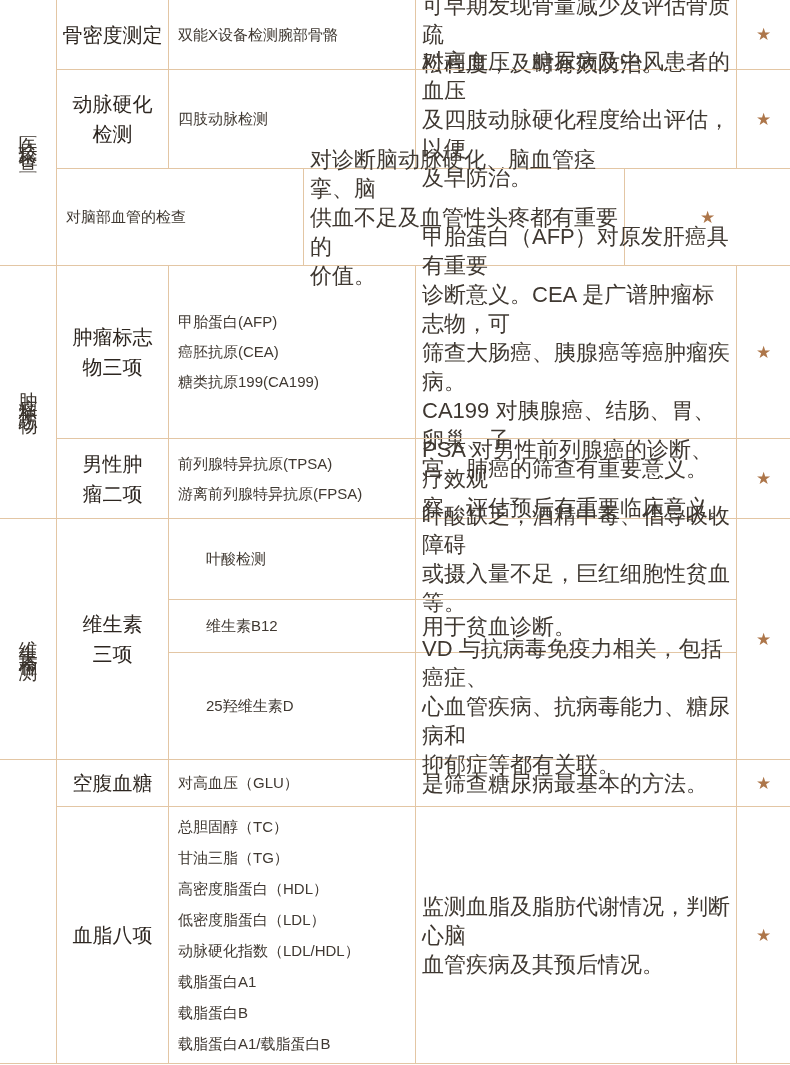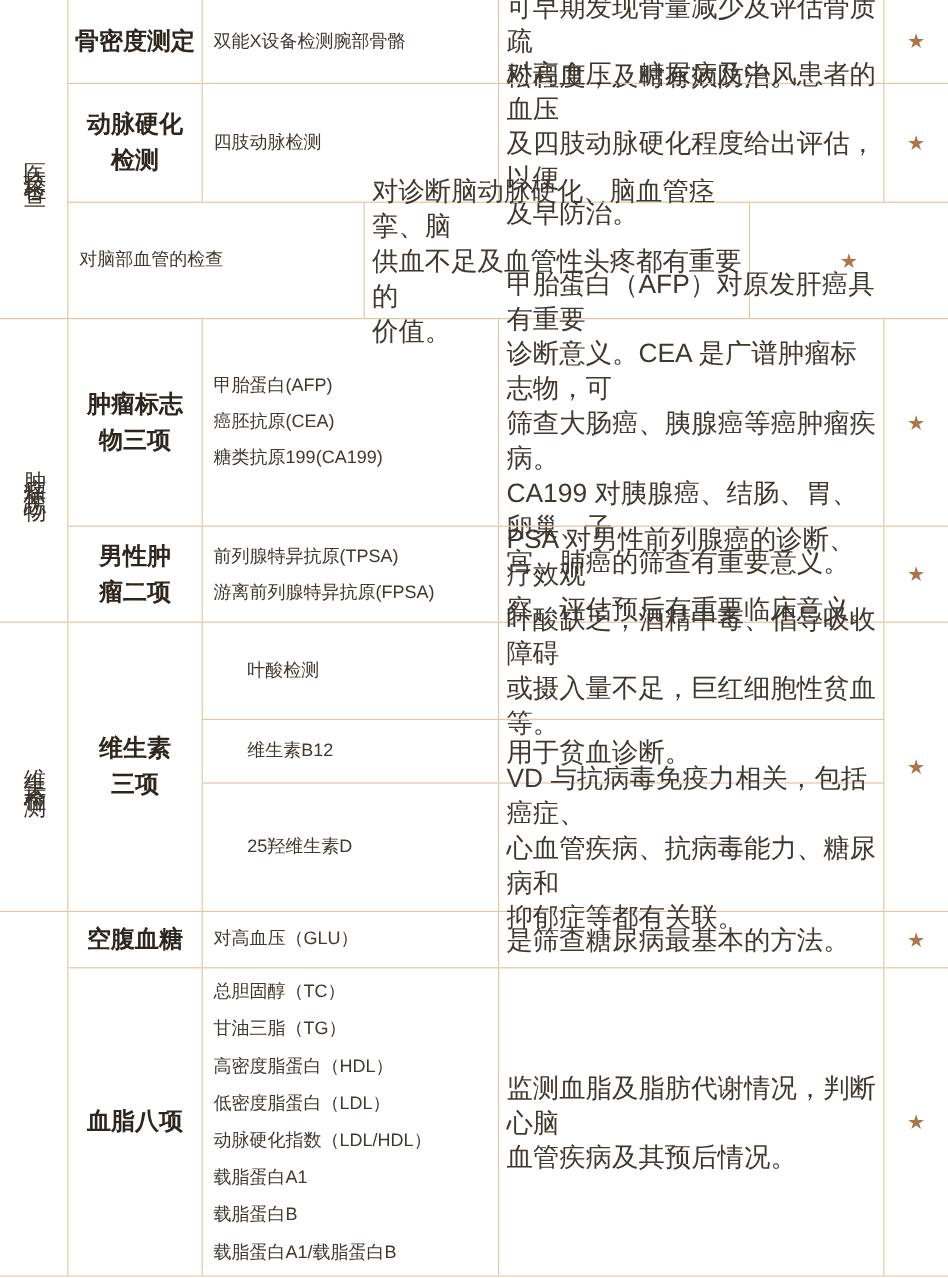--- a/index.html
+++ b/index.html
@@ -36,21 +36,21 @@
 
   .rows { flex: 1 1 auto; display: flex; flex-direction: column; }
   .row { display: flex; width: 734px; }
   .row + .row { border-top: 1.5px solid #e3c6a4; }
 
   .name-cell {
     width: 112px; flex: 0 0 112px;
     border-left: 1.5px solid #e3c6a4;
     display: flex; align-items: center; justify-content: center;
     text-align: center;
-    font-weight: bold;
+    font-weight: normal;
     font-size: 20px;
     line-height: 30px;
     color: #2d2620;
     white-space: pre-line;
   }
   .desc-cell {
     width: 247px; flex: 0 0 247px;
     border-left: 1.5px solid #e3c6a4;
     display: flex; flex-direction: column; justify-content: center;
     padding-left: 9px; padding-right: 4px;

